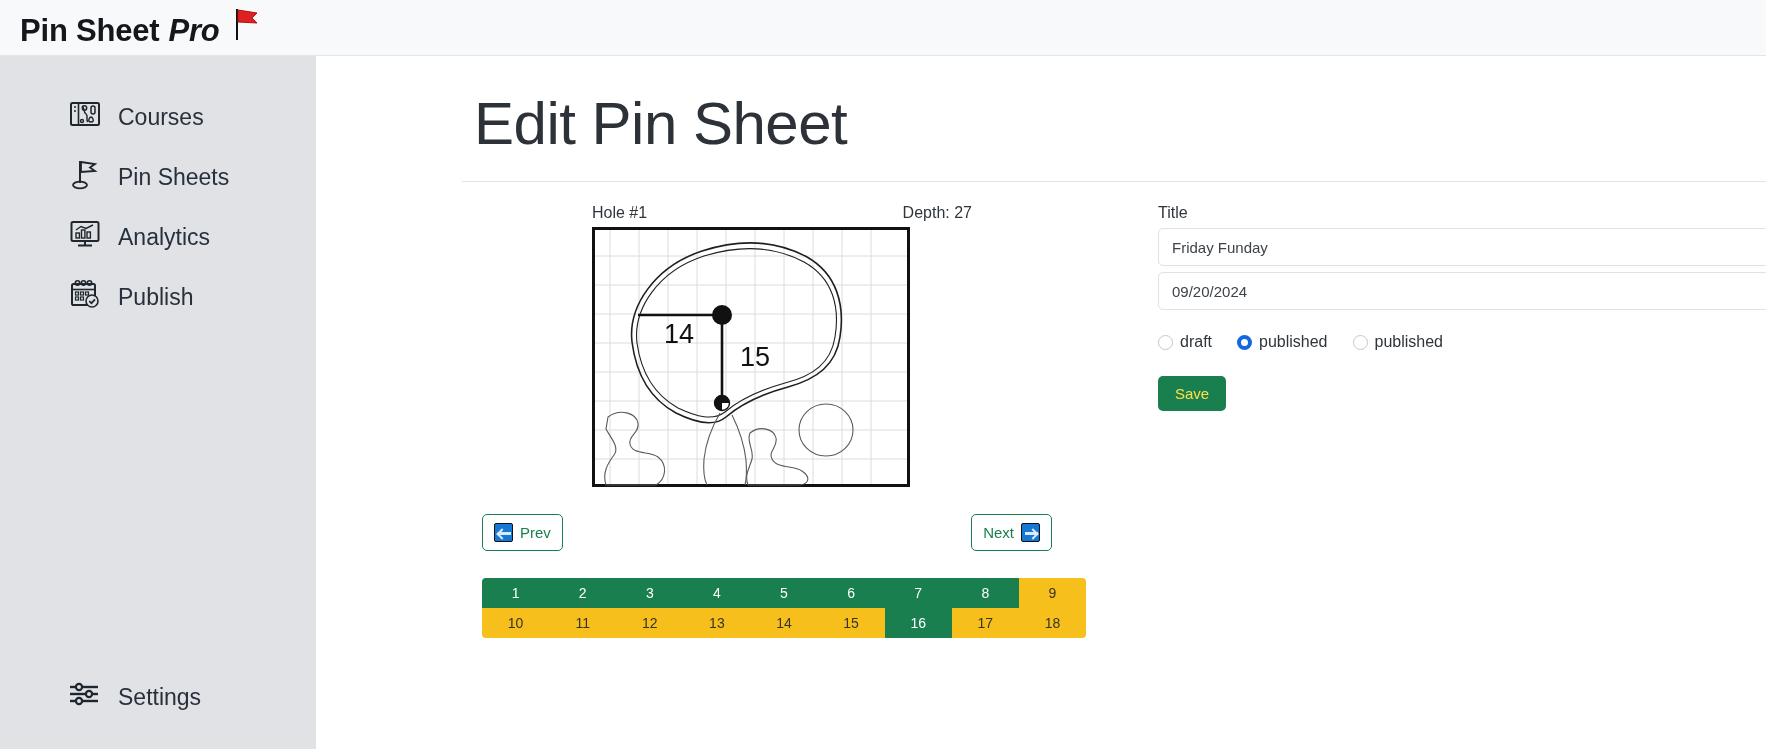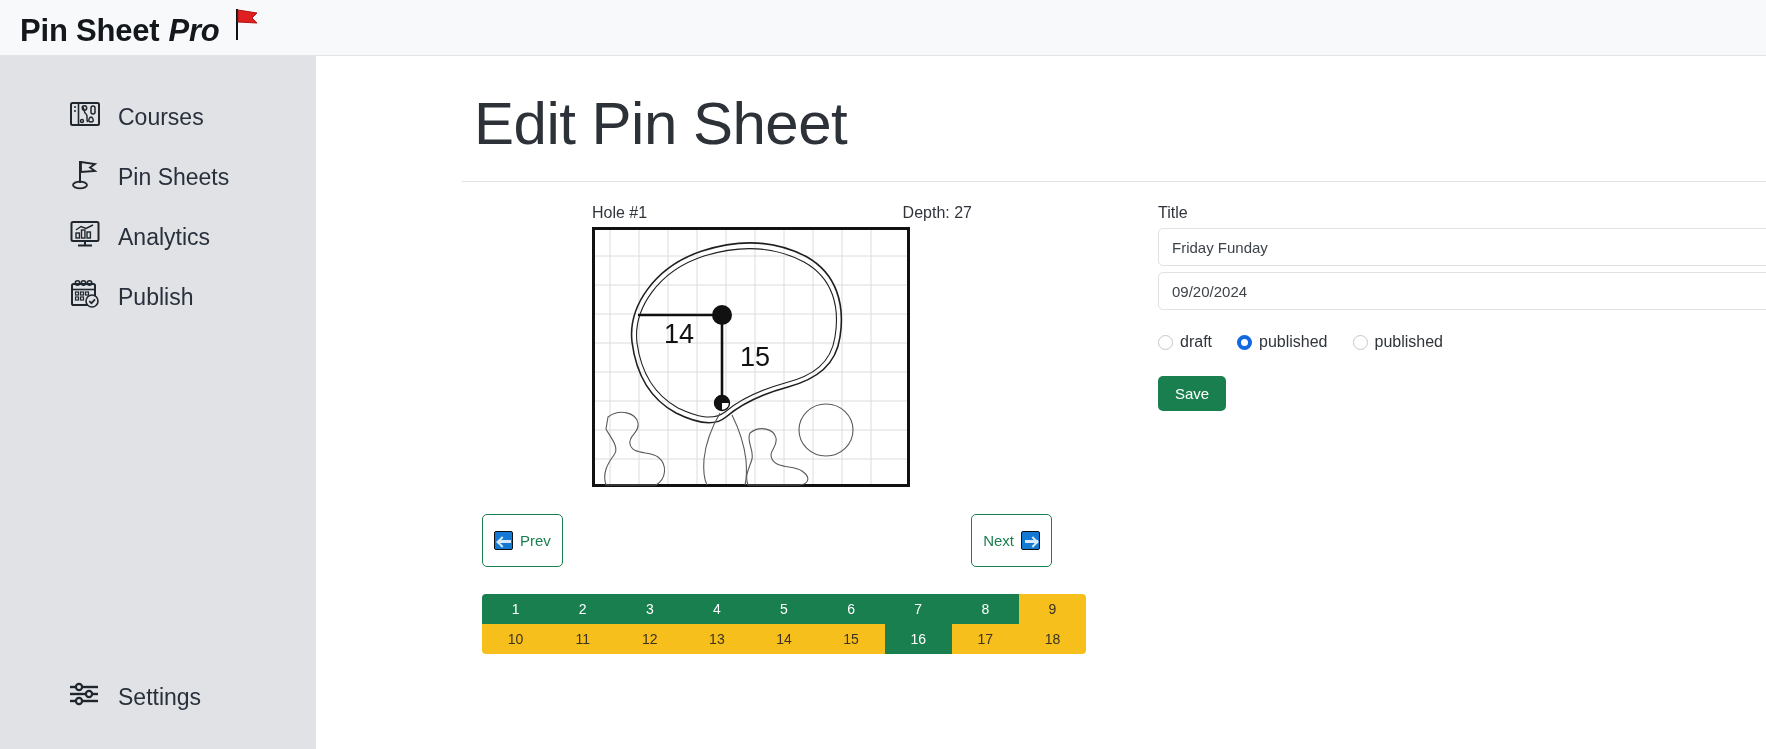--- a/index.html
+++ b/index.html
@@ -109,21 +109,21 @@
   }
   .pager-btn {
     display: inline-flex;
     align-items: center;
     gap: 7px;
     border: 1px solid #1a7f4f;
     border-radius: 5px;
     background: #ffffff;
     color: #1a7f4f;
     font-size: 15px;
-    padding: 16px 11px;
+    padding: 8px 11px;
     cursor: pointer;
     font-family: "Liberation Sans", sans-serif;
   }
   .arrow-glyph {
     width: 19px; height: 19px;
     background: #1479d4;
     border: 1.5px solid #111;
     border-radius: 2px;
     position: relative;
     flex: 0 0 19px;
@@ -225,21 +225,21 @@
     background: #fff;
     flex: 0 0 15px;
   }
   .radio-dot.on {
     border: 4.5px solid #1268e0;
     background: #ffffff;
   }
   .radio-text { font-size: 16px; color: #2f353b; }
   #save-btn {
     background: #1a7f4f;
-    color: #ffffff;
+    color: #fde047;
     border: none;
     border-radius: 5px;
     font-size: 15px;
     padding: 9px 17px;
     cursor: pointer;
     font-family: "Liberation Sans", sans-serif;
   }
 </style>
 </head>
 <body>

